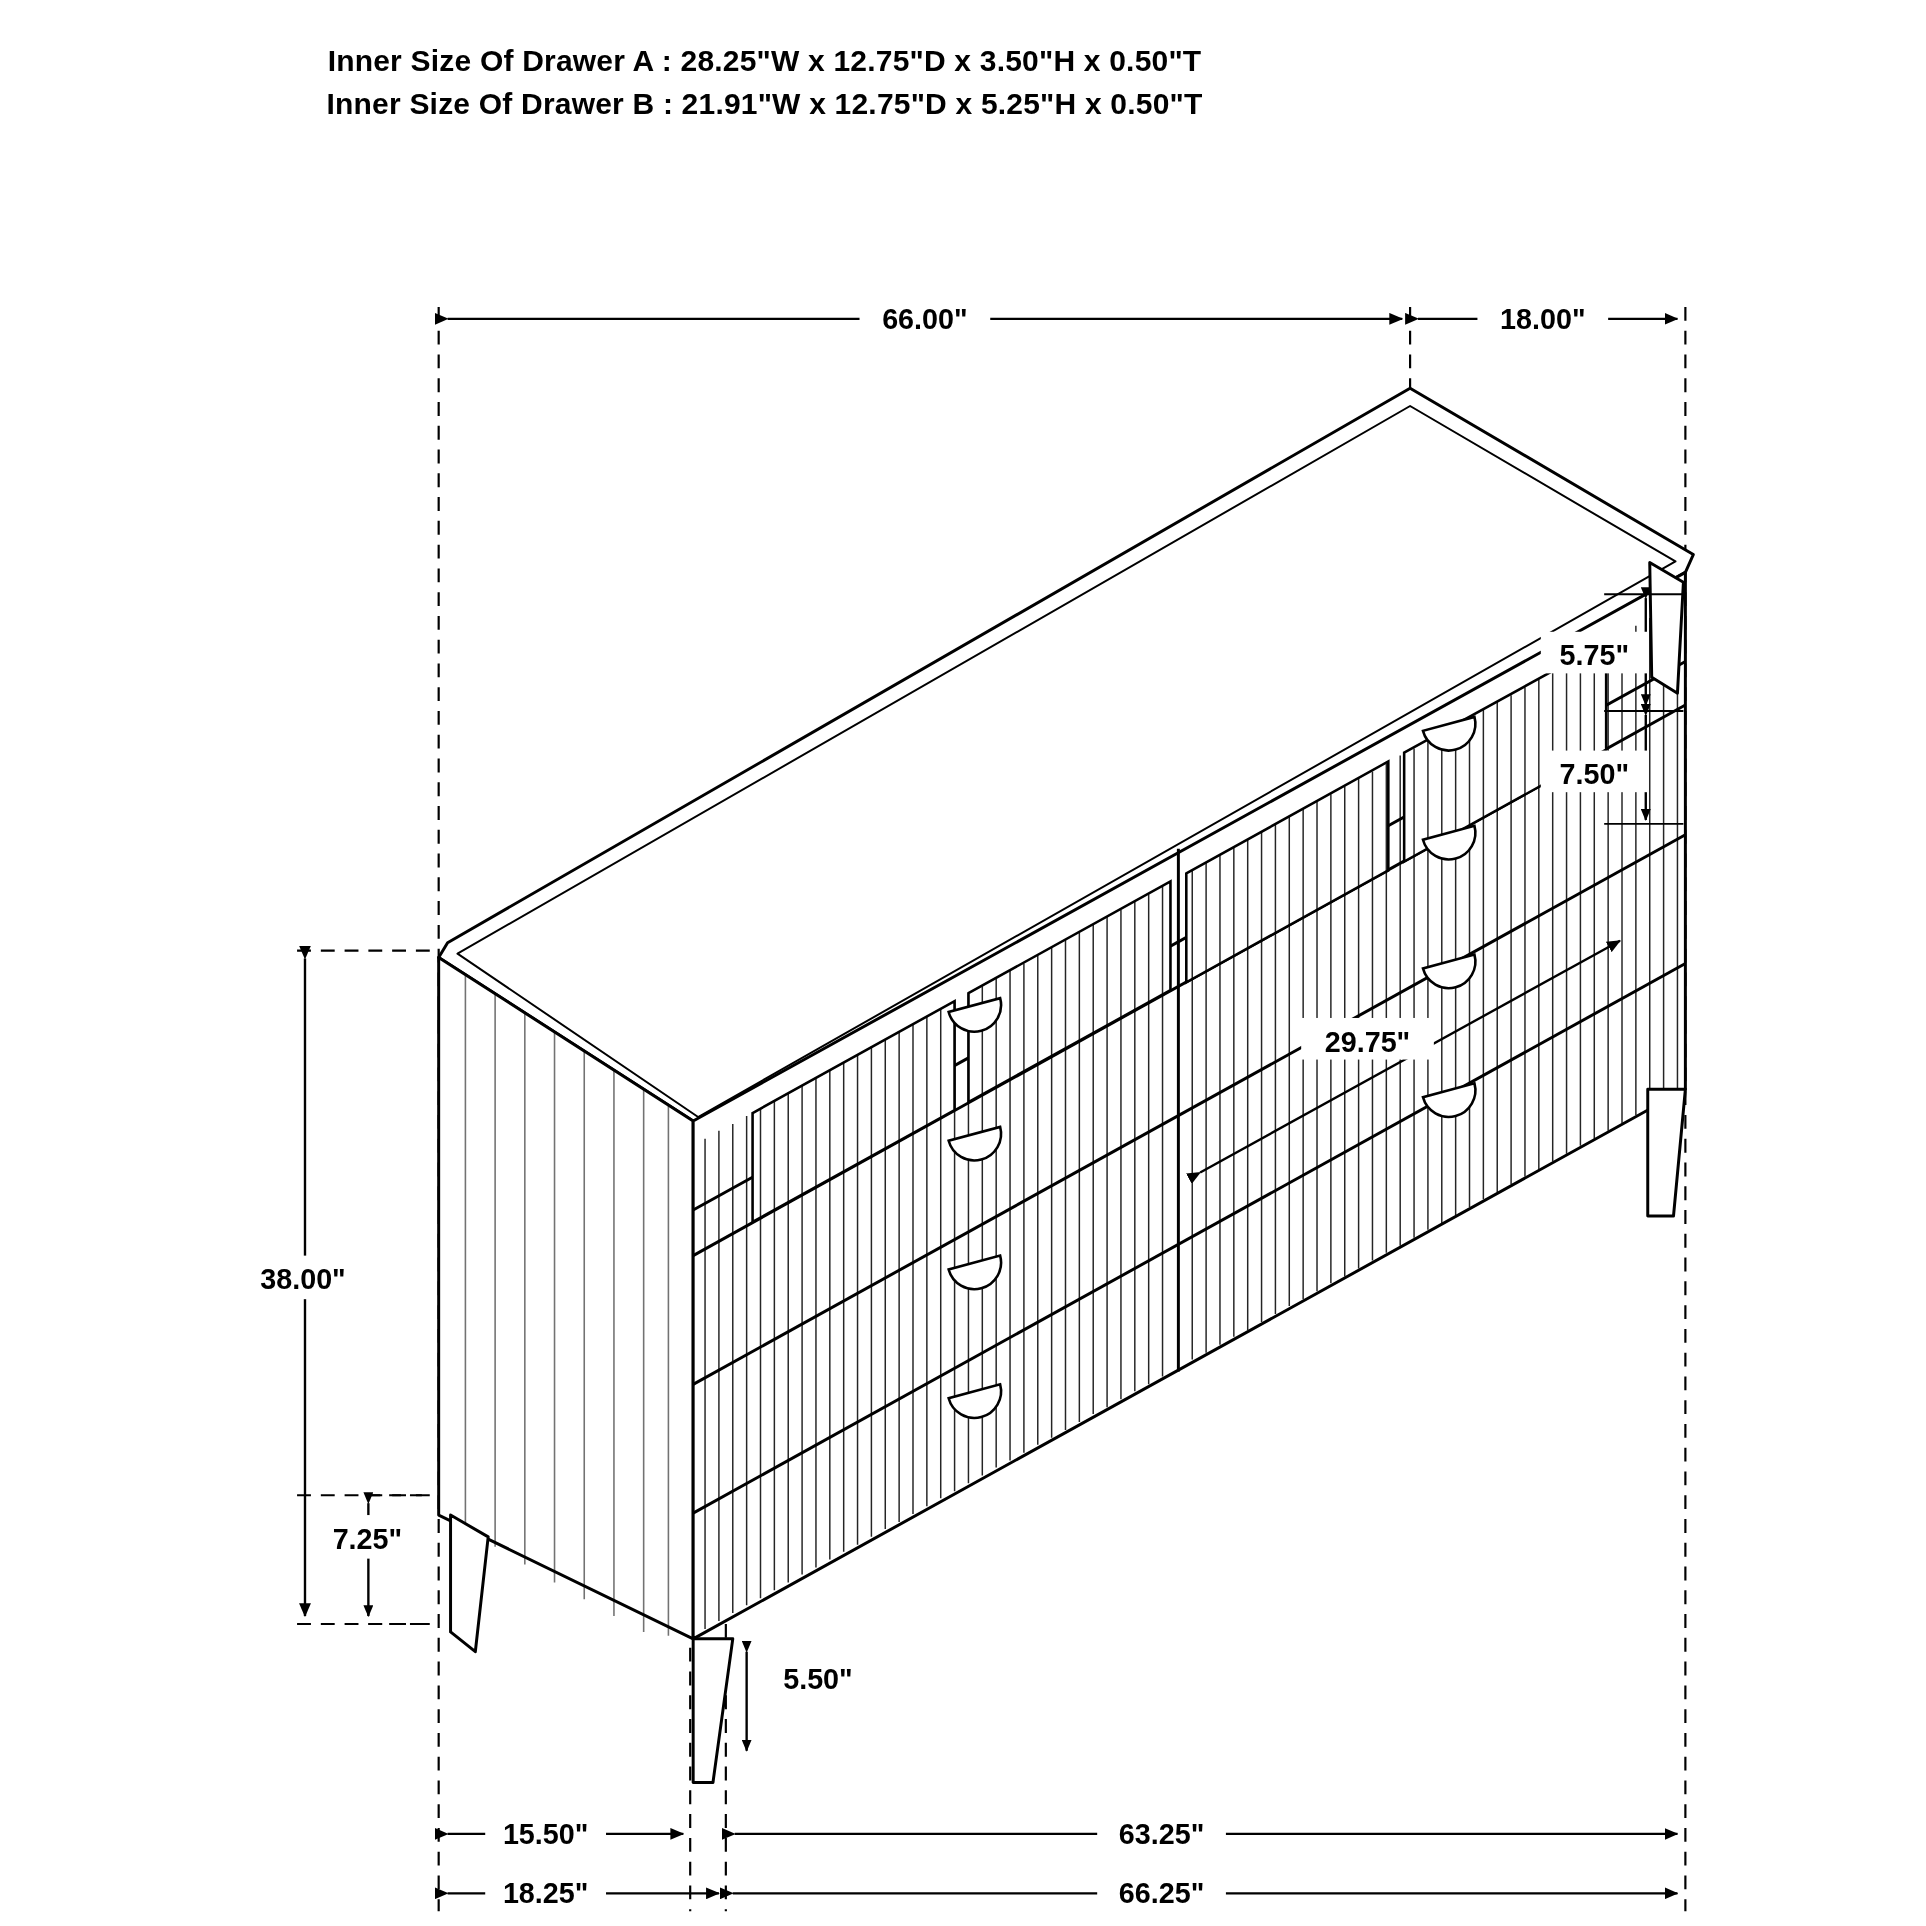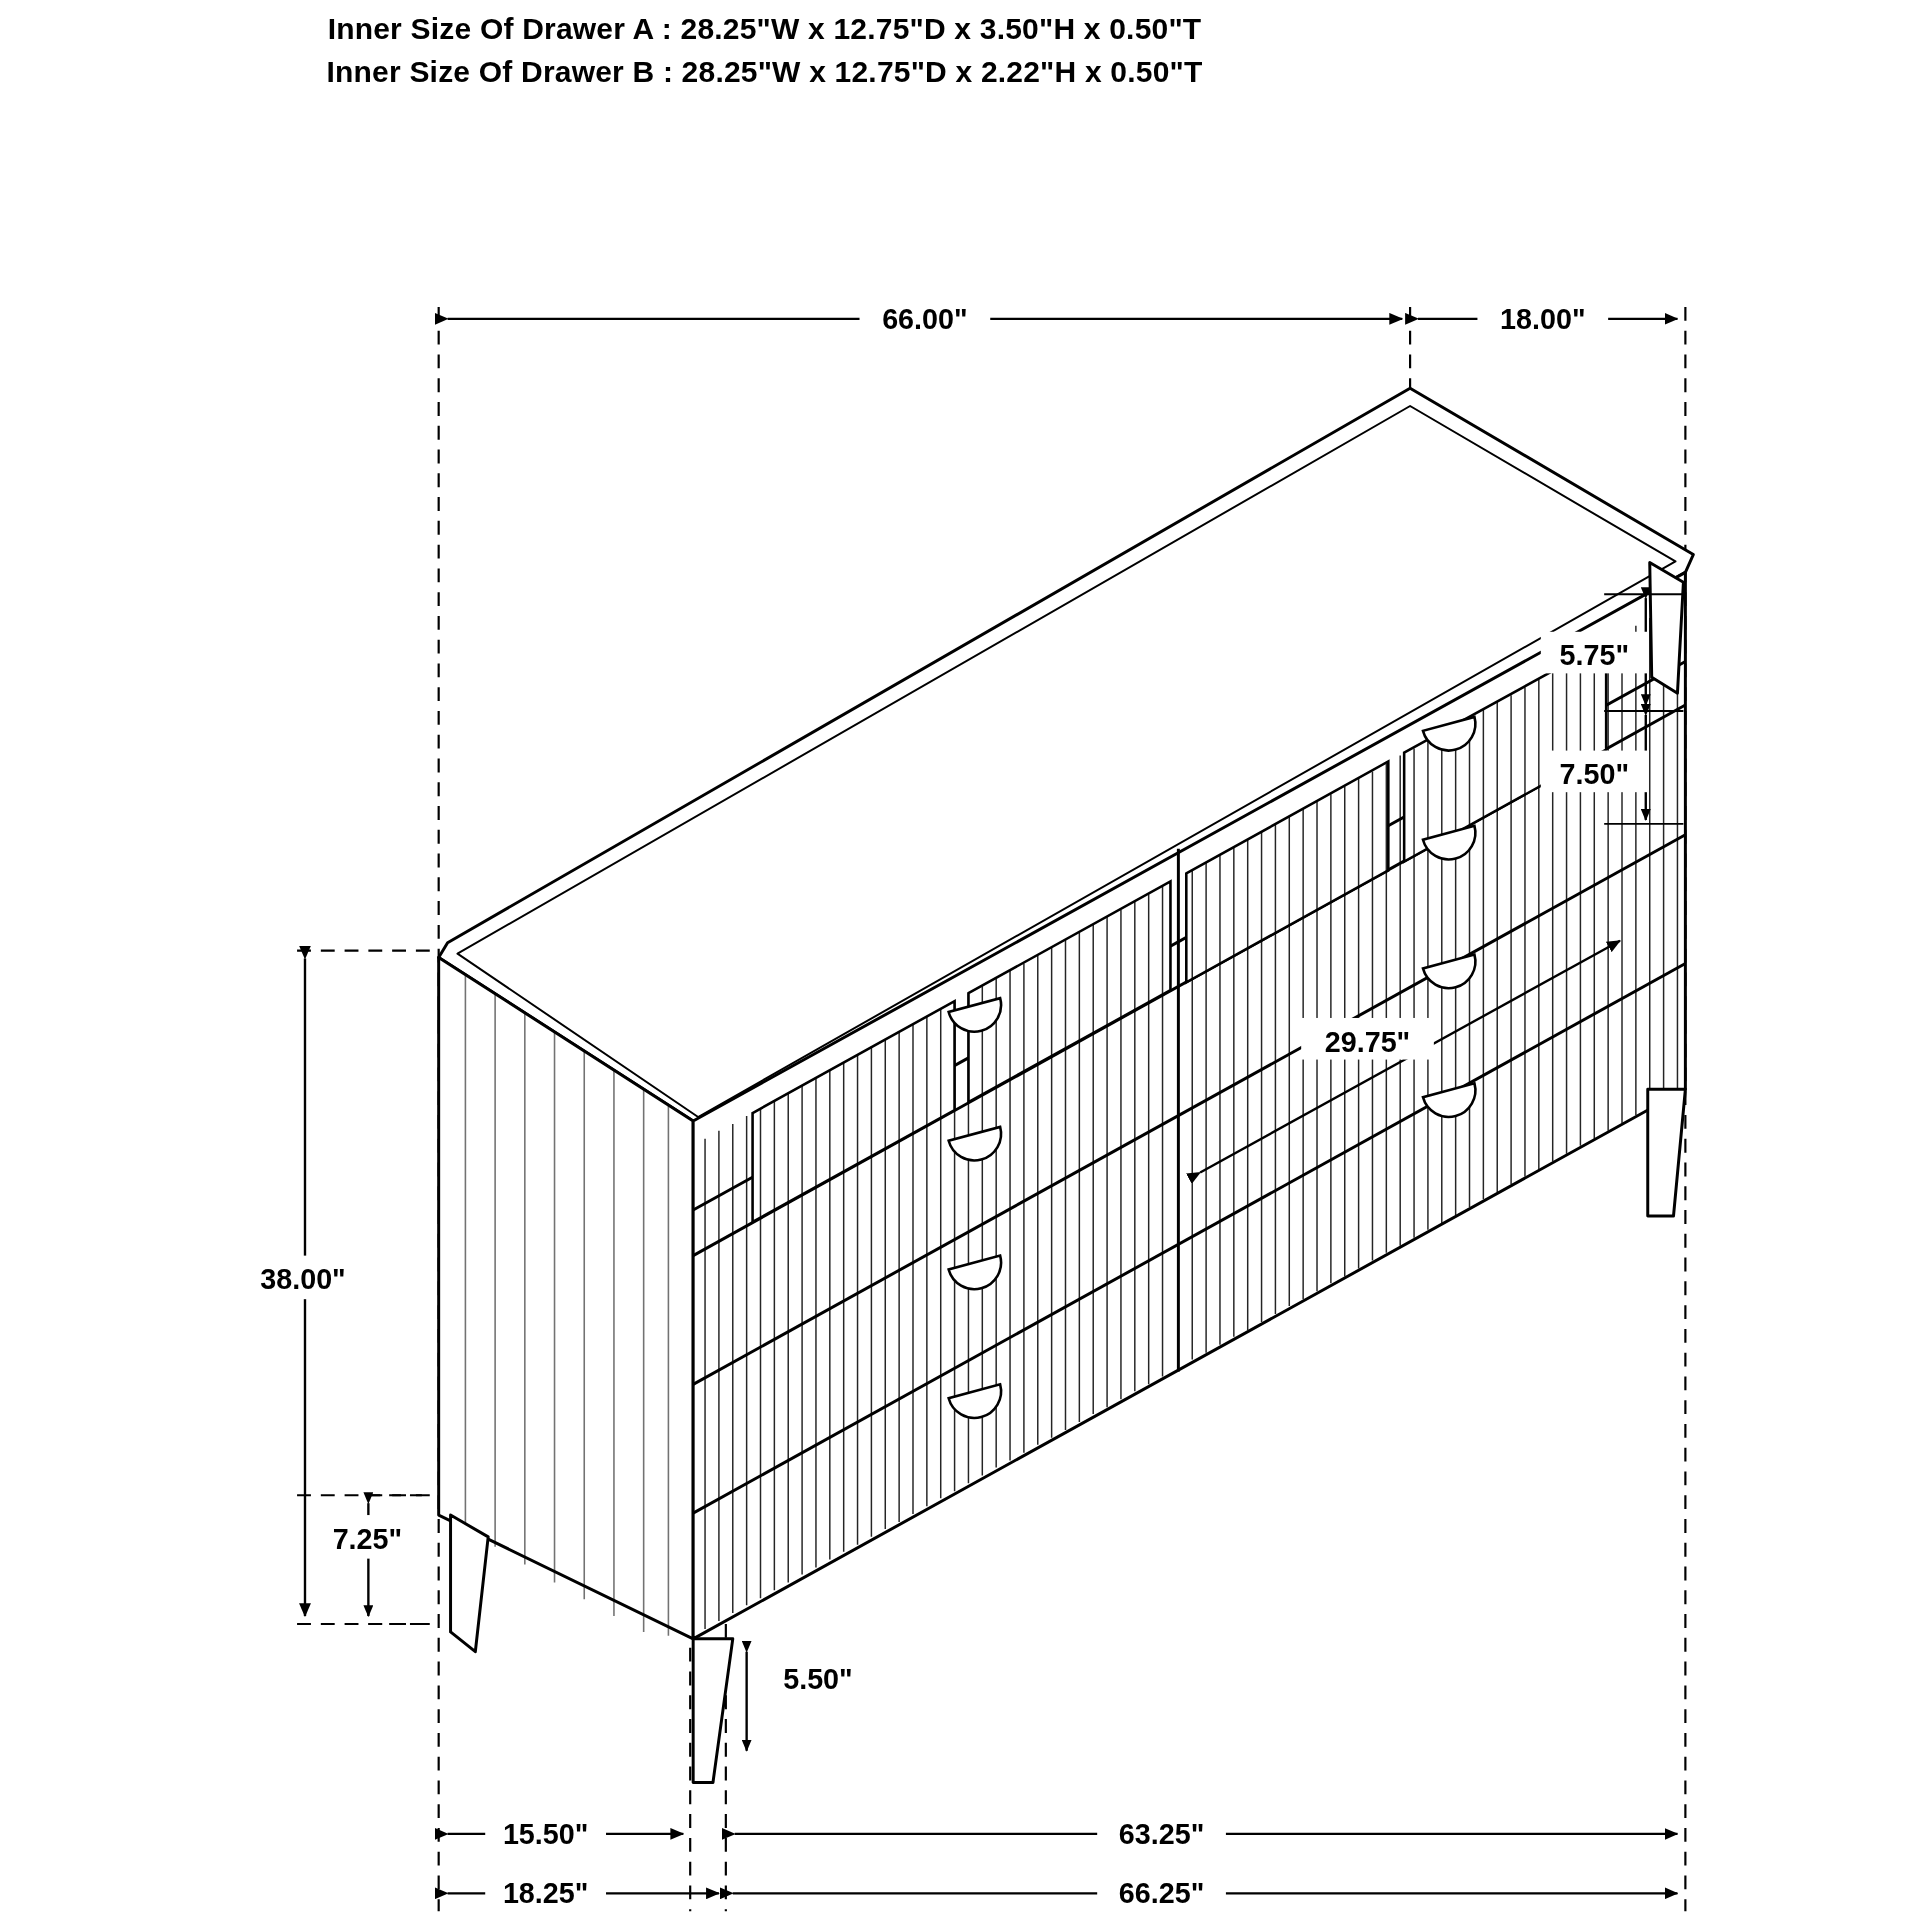--- a/index.html
+++ b/index.html
@@ -15,21 +15,21 @@
     overflow: hidden;
     position: relative;
   }
   #stage {
     position: relative;
     width: 1927px;
     height: 1927px;
   }
   .notes {
     position: absolute;
-    top: 8px;
+    top: 40px;
     left: 0;
     width: 1529px;
     text-align: center;
     font-size: 30px;
     font-weight: bold;
     line-height: 1.42;
     letter-spacing: 0.2px;
   }
   .notes div { white-space: nowrap; }
   svg#dwg {
@@ -46,21 +46,21 @@
     fill: #000000;
   }
 </style>
 </head>
 <body>
 
 <div id="stage">
 
   <div class="notes">
     <div>Inner Size Of Drawer A : 28.25"W x 12.75"D x 3.50"H x 0.50"T</div>
-    <div>Inner Size Of Drawer B : 28.25"W x 12.75"D x 2.22"H x 0.50"T</div>
+    <div>Inner Size Of Drawer B : 21.91"W x 12.75"D x 5.25"H x 0.50"T</div>
   </div>
 
   <svg id="dwg" viewBox="0 0 1946 1946" xmlns="http://www.w3.org/2000/svg">
     <defs>
       <marker id="ah" markerWidth="14" markerHeight="12" refX="13" refY="6" orient="auto" markerUnits="userSpaceOnUse">
         <path d="M0,0 L14,6 L0,12 Z" fill="#000"></path>
       </marker>
       <marker id="ahs" markerWidth="12" markerHeight="10" refX="11" refY="5" orient="auto" markerUnits="userSpaceOnUse">
         <path d="M0,0 L12,5 L0,10 Z" fill="#000"></path>
       </marker>

